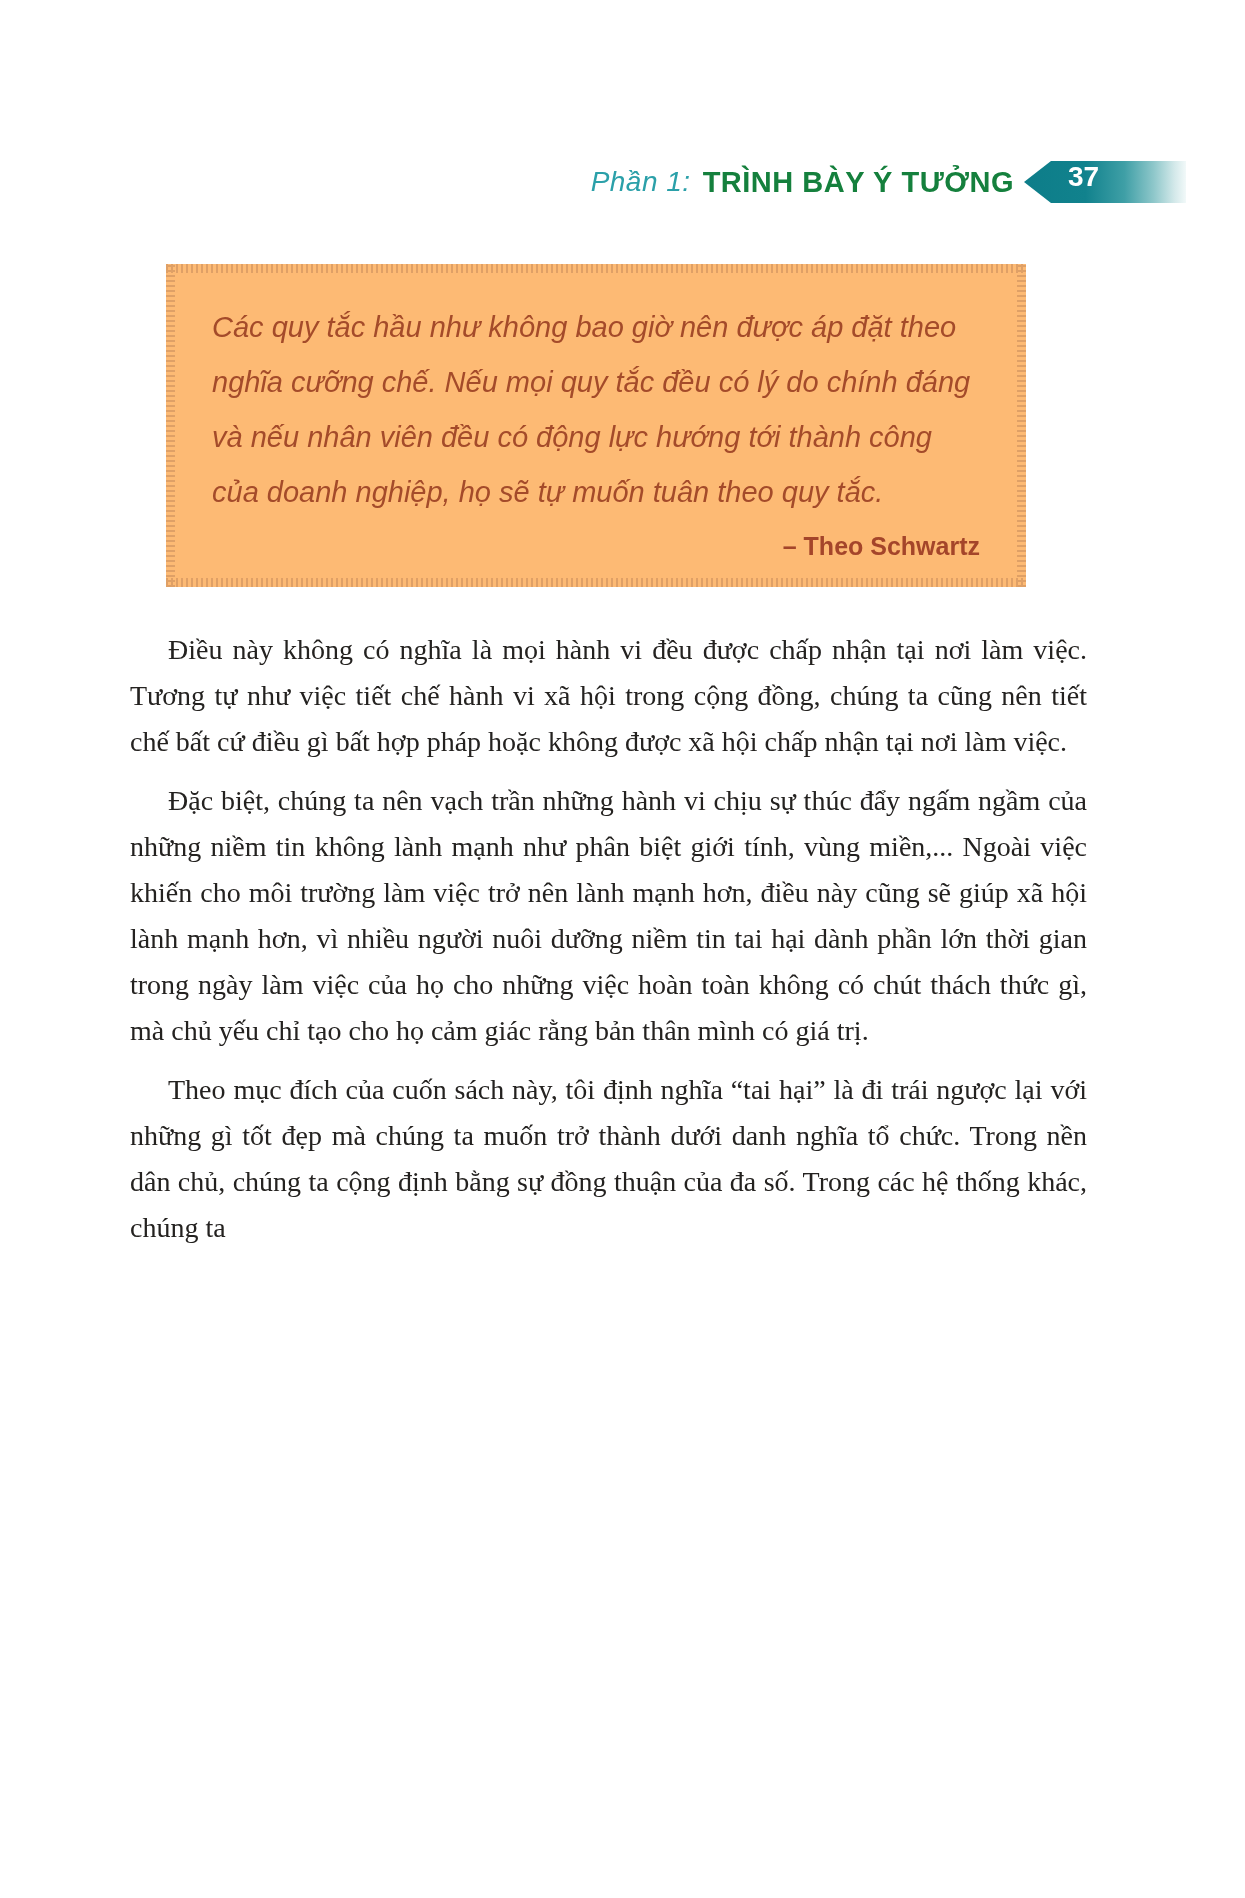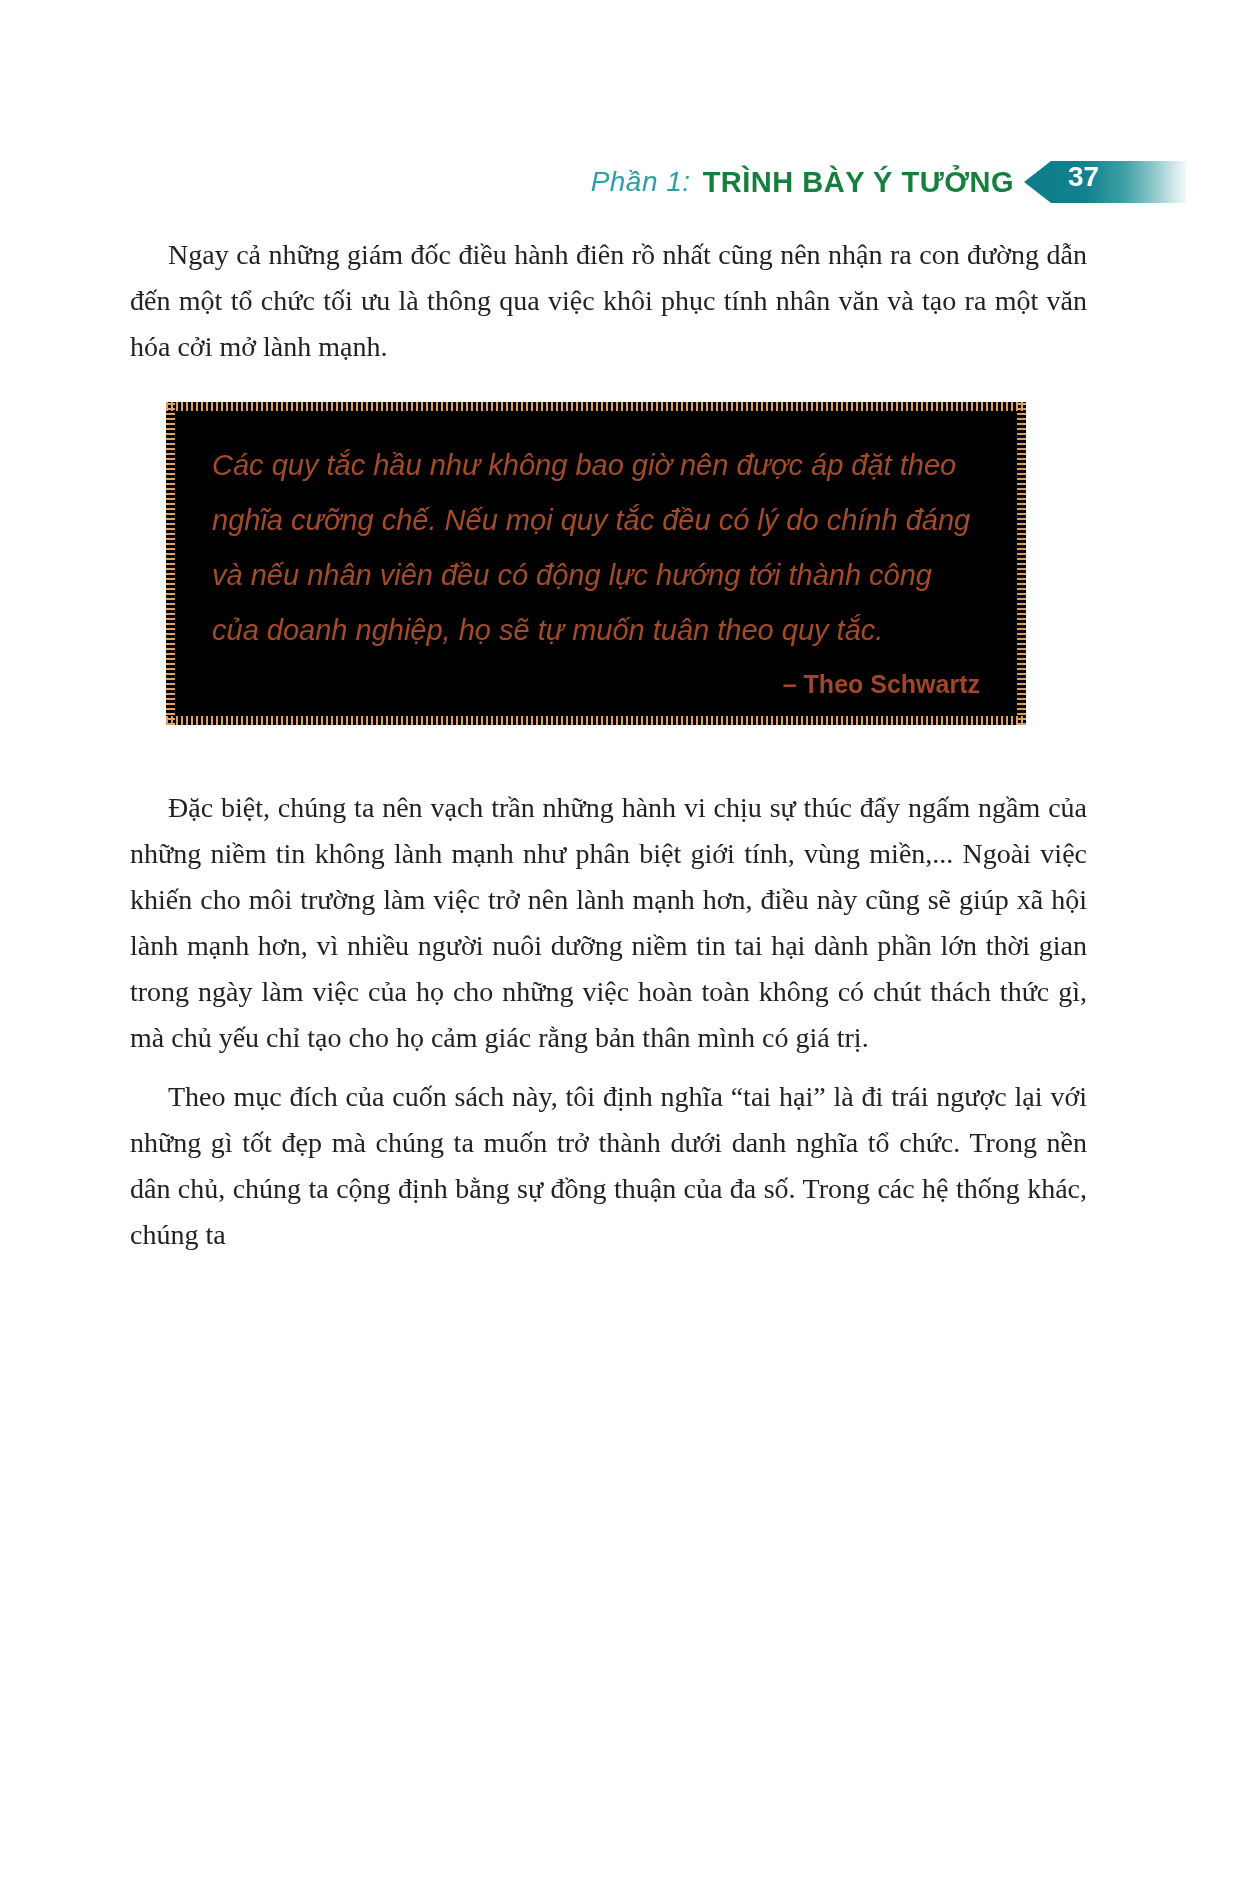--- a/index.html
+++ b/index.html
@@ -66,24 +66,24 @@
     font-size: 28px;
     line-height: 46px;
     color: #242220;
     text-align: justify;
     text-indent: 38px;
   }
 
   
   .quote-box {
     position: relative;
-    margin: 32px 0 60px 36px;
+    margin: 32px 0 40px 36px;
     width: 860px;
     box-sizing: border-box;
-    background: #000000;
+    background: #fdba74;
     padding: 36px 46px 26px 46px;
   }
   .tick { position: absolute; display: block; }
   .tick-top, .tick-bottom {
     left: 0; right: 0; height: 9px;
     background: repeating-linear-gradient(90deg, #dfa066 0 2px, rgba(0,0,0,0) 2px 5px);
   }
   .tick-top { top: 0; }
   .tick-bottom { bottom: 0; }
   .tick-left, .tick-right {
@@ -120,30 +120,30 @@
     <span class="part-label">Phần 1:</span>
     <span class="part-title">TRÌNH BÀY Ý TƯỞNG</span>
     <div class="page-badge">
       <span class="page-num">37</span>
     </div>
   </div>
 
   <div class="content">
 
 
-    <p class="body-par">Ngay cả những giám đốc điều hành điên rồ nhất cũng nên nhận ra con đường dẫn đến một tổ chức tối ưu là thông qua việc khôi phục tính nhân văn và tạo ra một văn hóa cởi mở lành mạnh.</p>
 
     <div class="quote-box">
       <i class="tick tick-top"></i>
       <i class="tick tick-bottom"></i>
       <i class="tick tick-left"></i>
       <i class="tick tick-right"></i>
       <p class="quote-text">Các quy tắc hầu như không bao giờ nên được áp đặt theo nghĩa cưỡng chế. Nếu mọi quy tắc đều có lý do chính đáng và nếu nhân viên đều có động lực hướng tới thành công của doanh nghiệp, họ sẽ tự muốn tuân theo quy tắc.</p>
       <p class="quote-attribution">– Theo Schwartz</p>
     </div>
 
+    <p class="body-par">Điều này không có nghĩa là mọi hành vi đều được chấp nhận tại nơi làm việc. Tương tự như việc tiết chế hành vi xã hội trong cộng đồng, chúng ta cũng nên tiết chế bất cứ điều gì bất hợp pháp hoặc không được xã hội chấp nhận tại nơi làm việc.</p>
 
     <p class="body-par">Đặc biệt, chúng ta nên vạch trần những hành vi chịu sự thúc đẩy ngấm ngầm của những niềm tin không lành mạnh như phân biệt giới tính, vùng miền,... Ngoài việc khiến cho môi trường làm việc trở nên lành mạnh hơn, điều này cũng sẽ giúp xã hội lành mạnh hơn, vì nhiều người nuôi dưỡng niềm tin tai hại dành phần lớn thời gian trong ngày làm việc của họ cho những việc hoàn toàn không có chút thách thức gì, mà chủ yếu chỉ tạo cho họ cảm giác rằng bản thân mình có giá trị.</p>
 
     <p class="body-par">Theo mục đích của cuốn sách này, tôi định nghĩa “tai hại” là đi trái ngược lại với những gì tốt đẹp mà chúng ta muốn trở thành dưới danh nghĩa tổ chức. Trong nền dân chủ, chúng ta cộng định bằng sự đồng thuận của đa số. Trong các hệ thống khác, chúng ta</p>
 
   </div>
 </div>
 
 </body></html>

